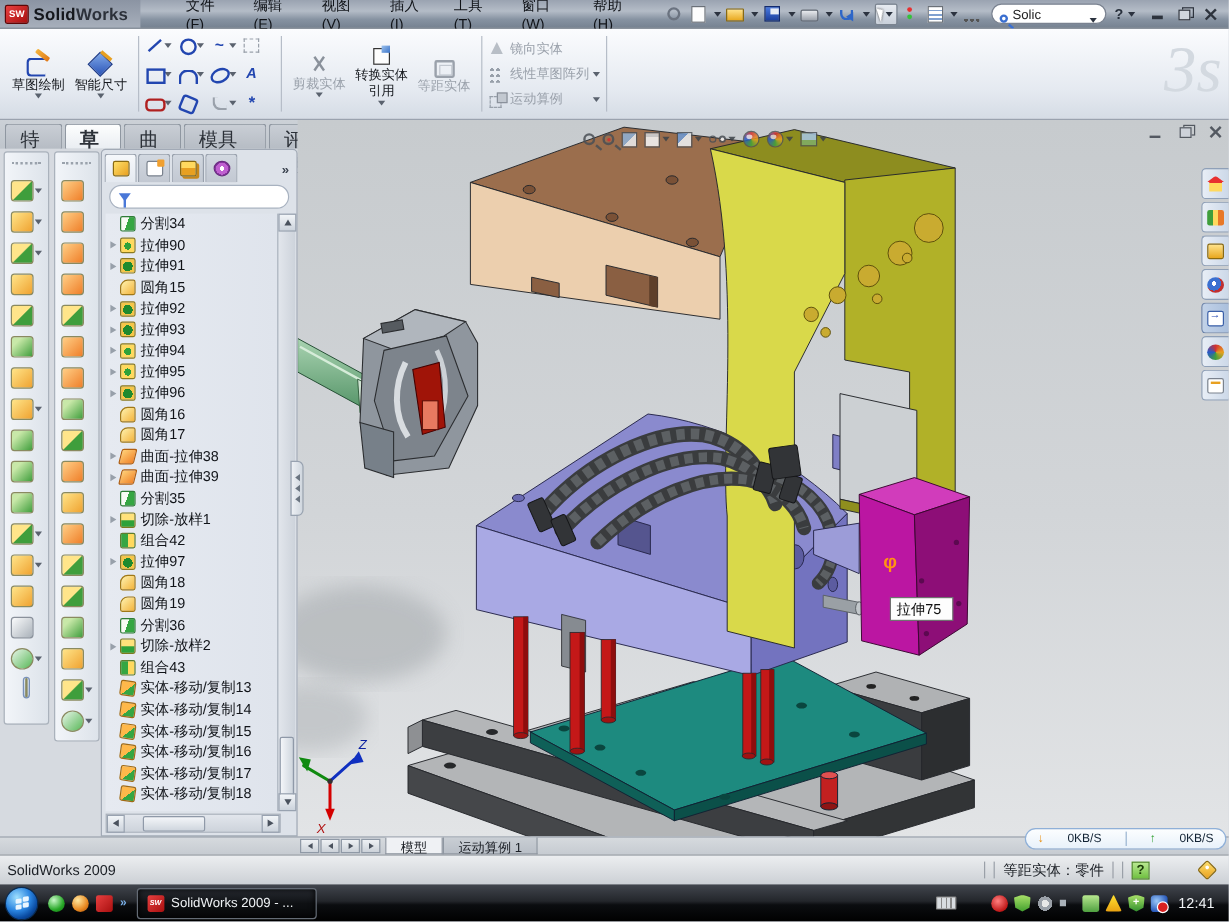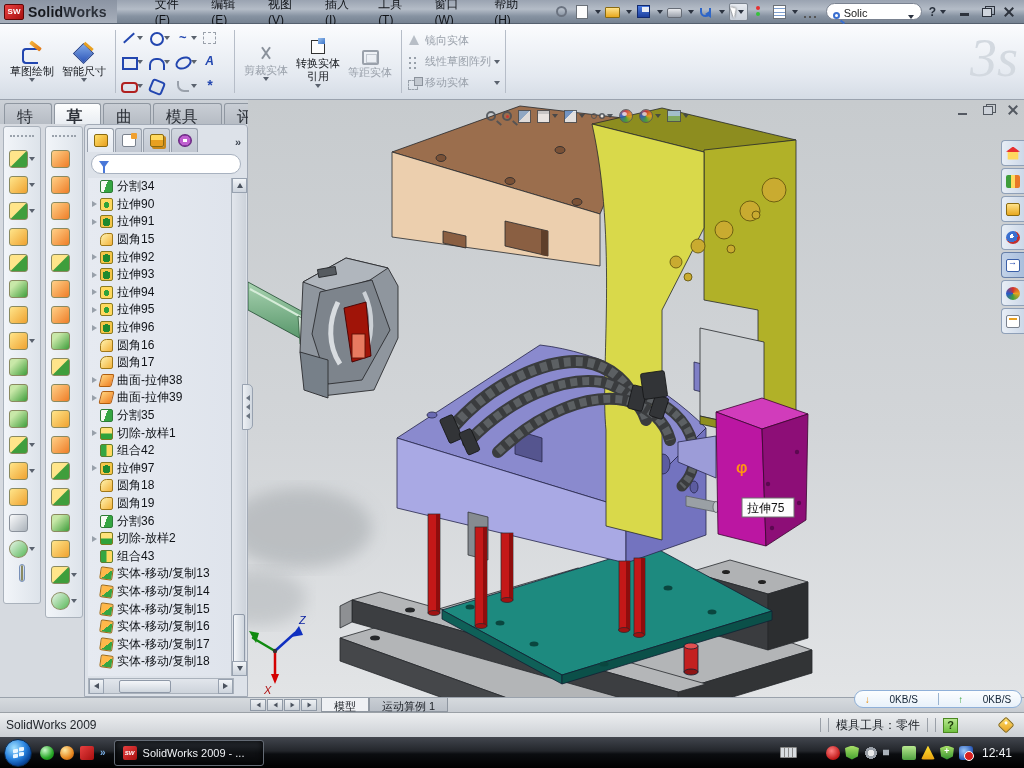--- a/index.html
+++ b/index.html
@@ -425,21 +425,21 @@
       </div>
 
       <div class="smallrow">
         <i class="mi2 mi-grid"></i>
         <span class="lbl">线性草图阵列</span>
         <i class="ltcar" style="margin-left:auto"></i>
       </div>
 
       <div class="smallrow">
         <i class="mi2 mi-move"></i>
-        <span class="lbl">移动实体</span>
+        <span class="lbl">运动算例</span>
         <i class="ltcar" style="margin-left:auto"></i>
       </div>
     </div>
   <div class="vsep"></div>
 </div>
 <div class="abs ds-mark">3s</div>
 
 <div class="abs tabstrip">
 
 <span class="ctab">特征</span>
@@ -1163,21 +1163,21 @@
   <span class="mtab active">模型</span>
       <span class="mtab">运动算例 1</span>
     </div>
 </div>
 
 <div class="abs statusbar">
   <span>SolidWorks 2009</span>
   <div class="right">
     <span class="ssep"></span>
       <span class="ssep"></span>
-    <span>模具工具：零件</span>
+    <span>等距实体：零件</span>
     <span class="ssep"></span>
       <span class="ssep"></span>
     <span class="qbox">?</span>
     <span style="width:28px"></span>
     <span class="tagicon"></span>
   </div>
 </div>
 
 <div class="abs netwidget">
   <span class="dn">↓</span>

